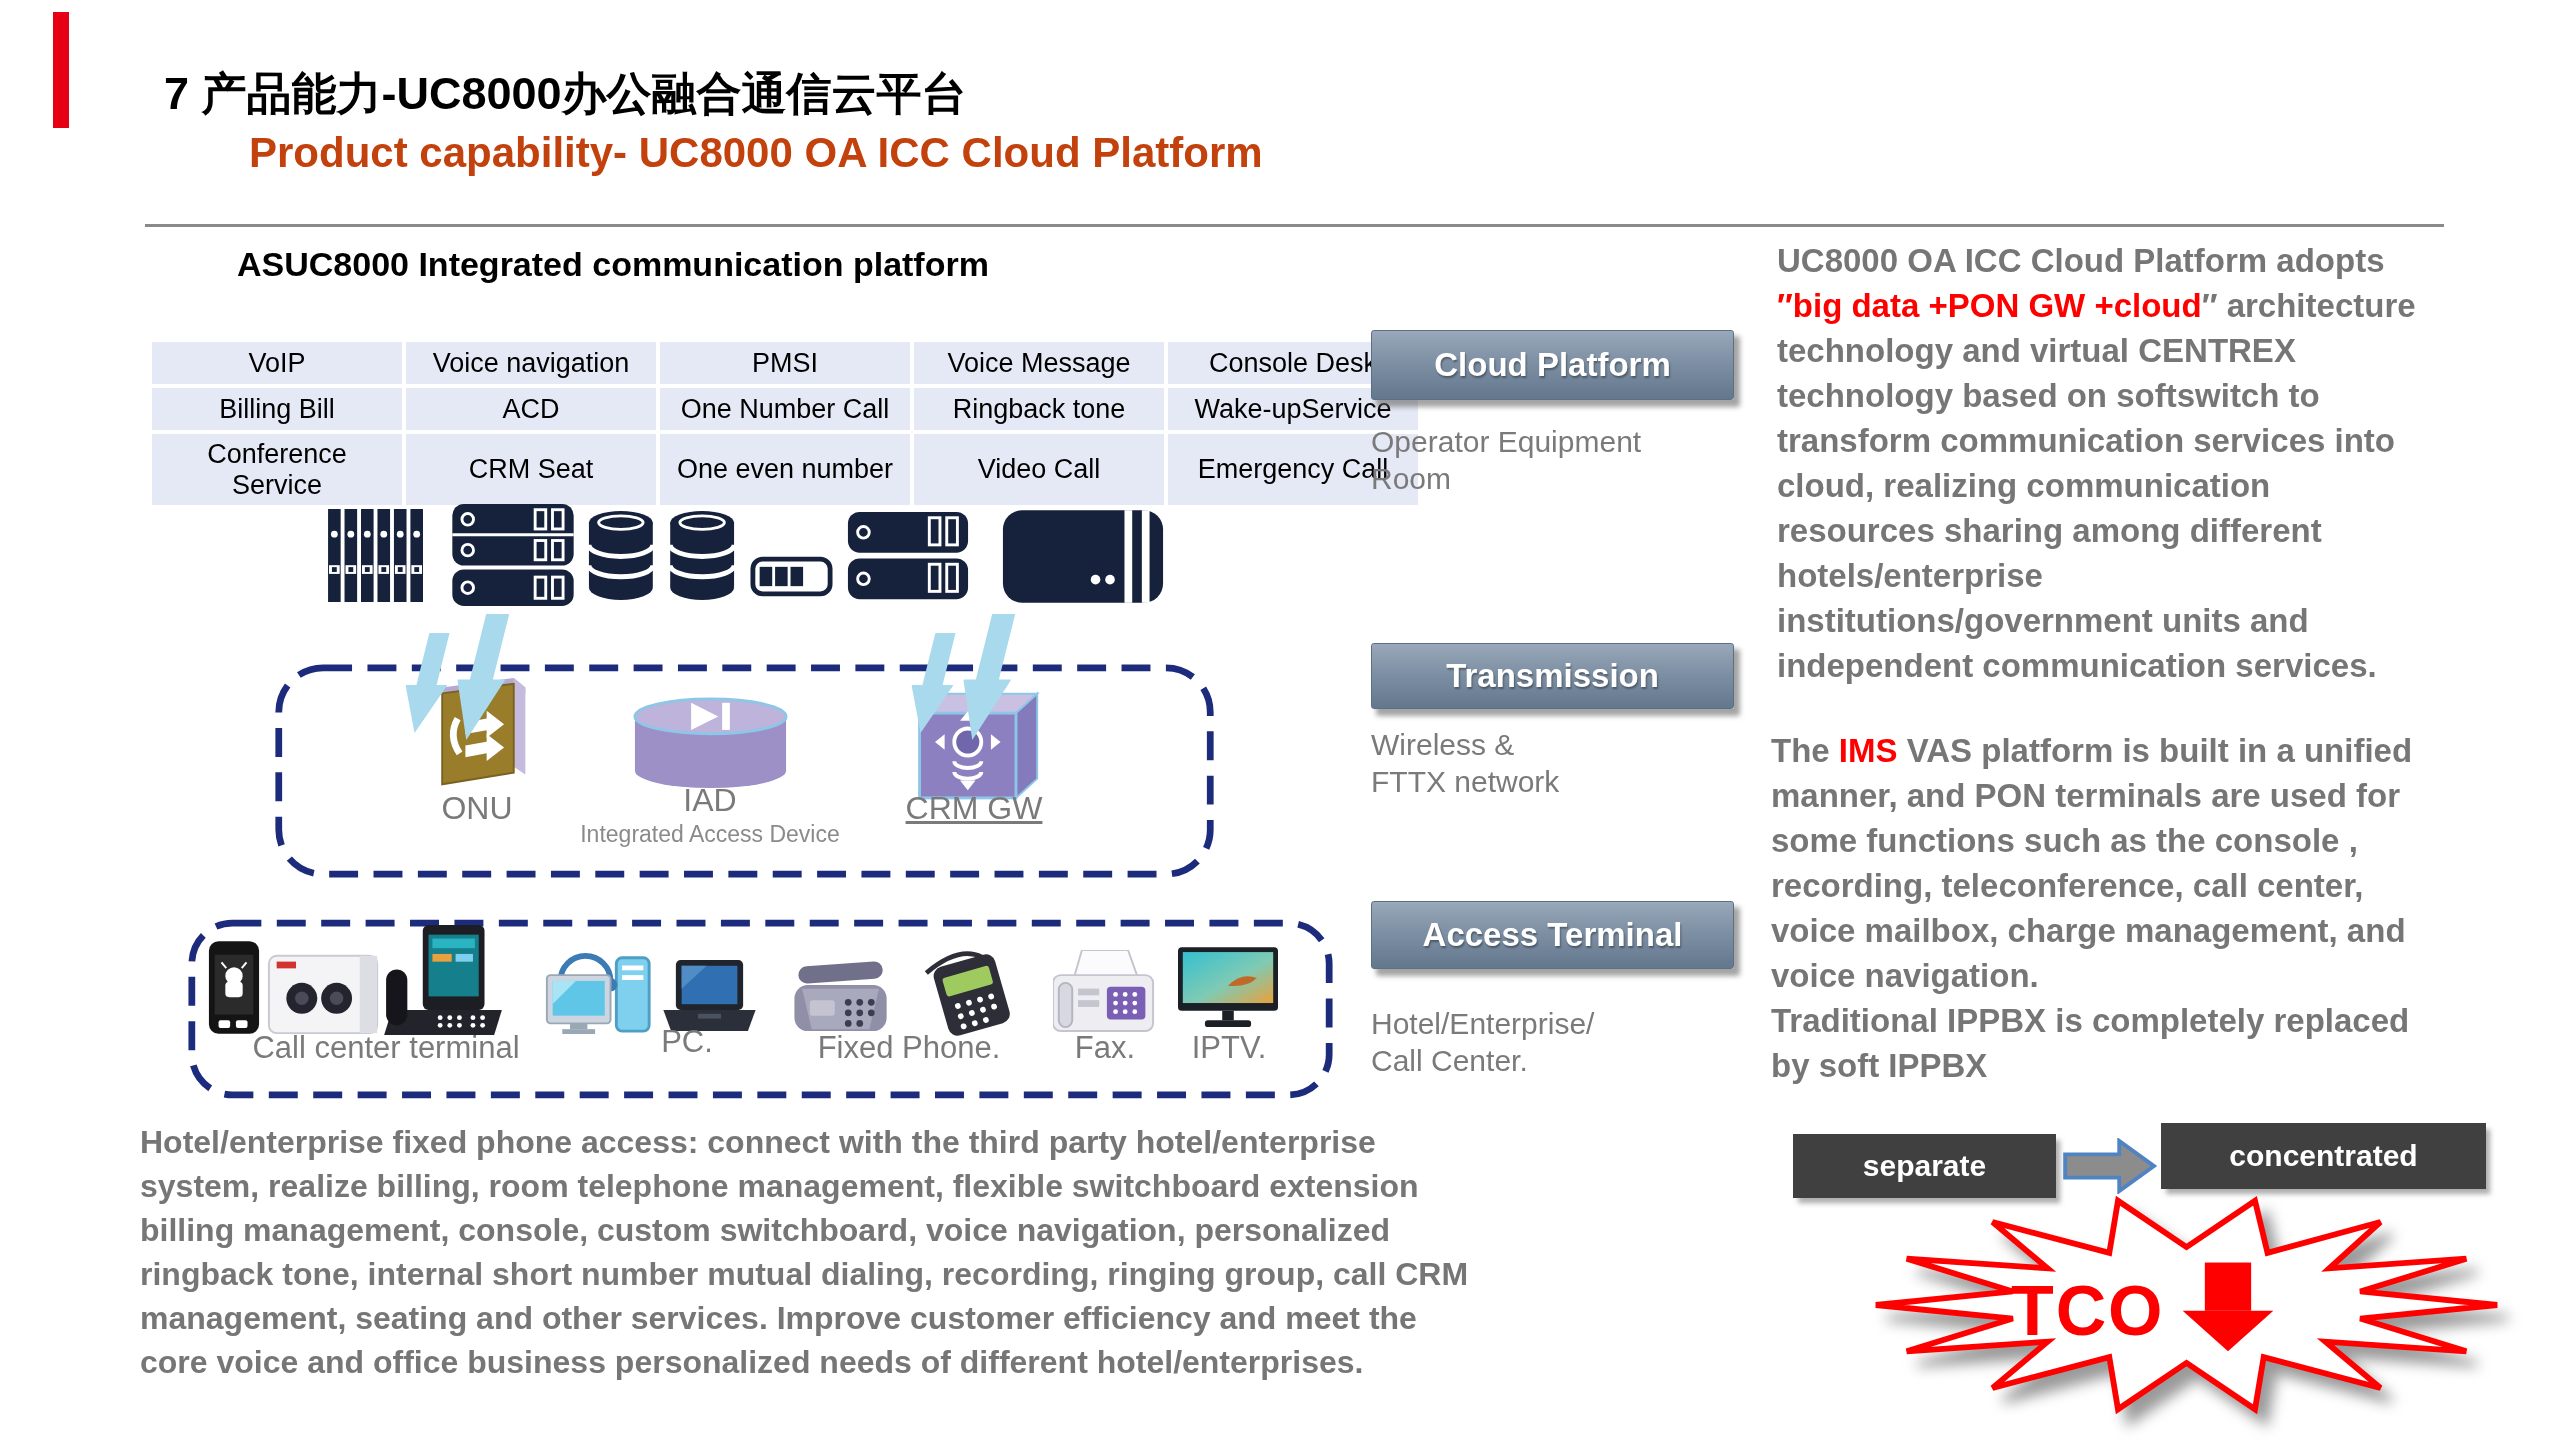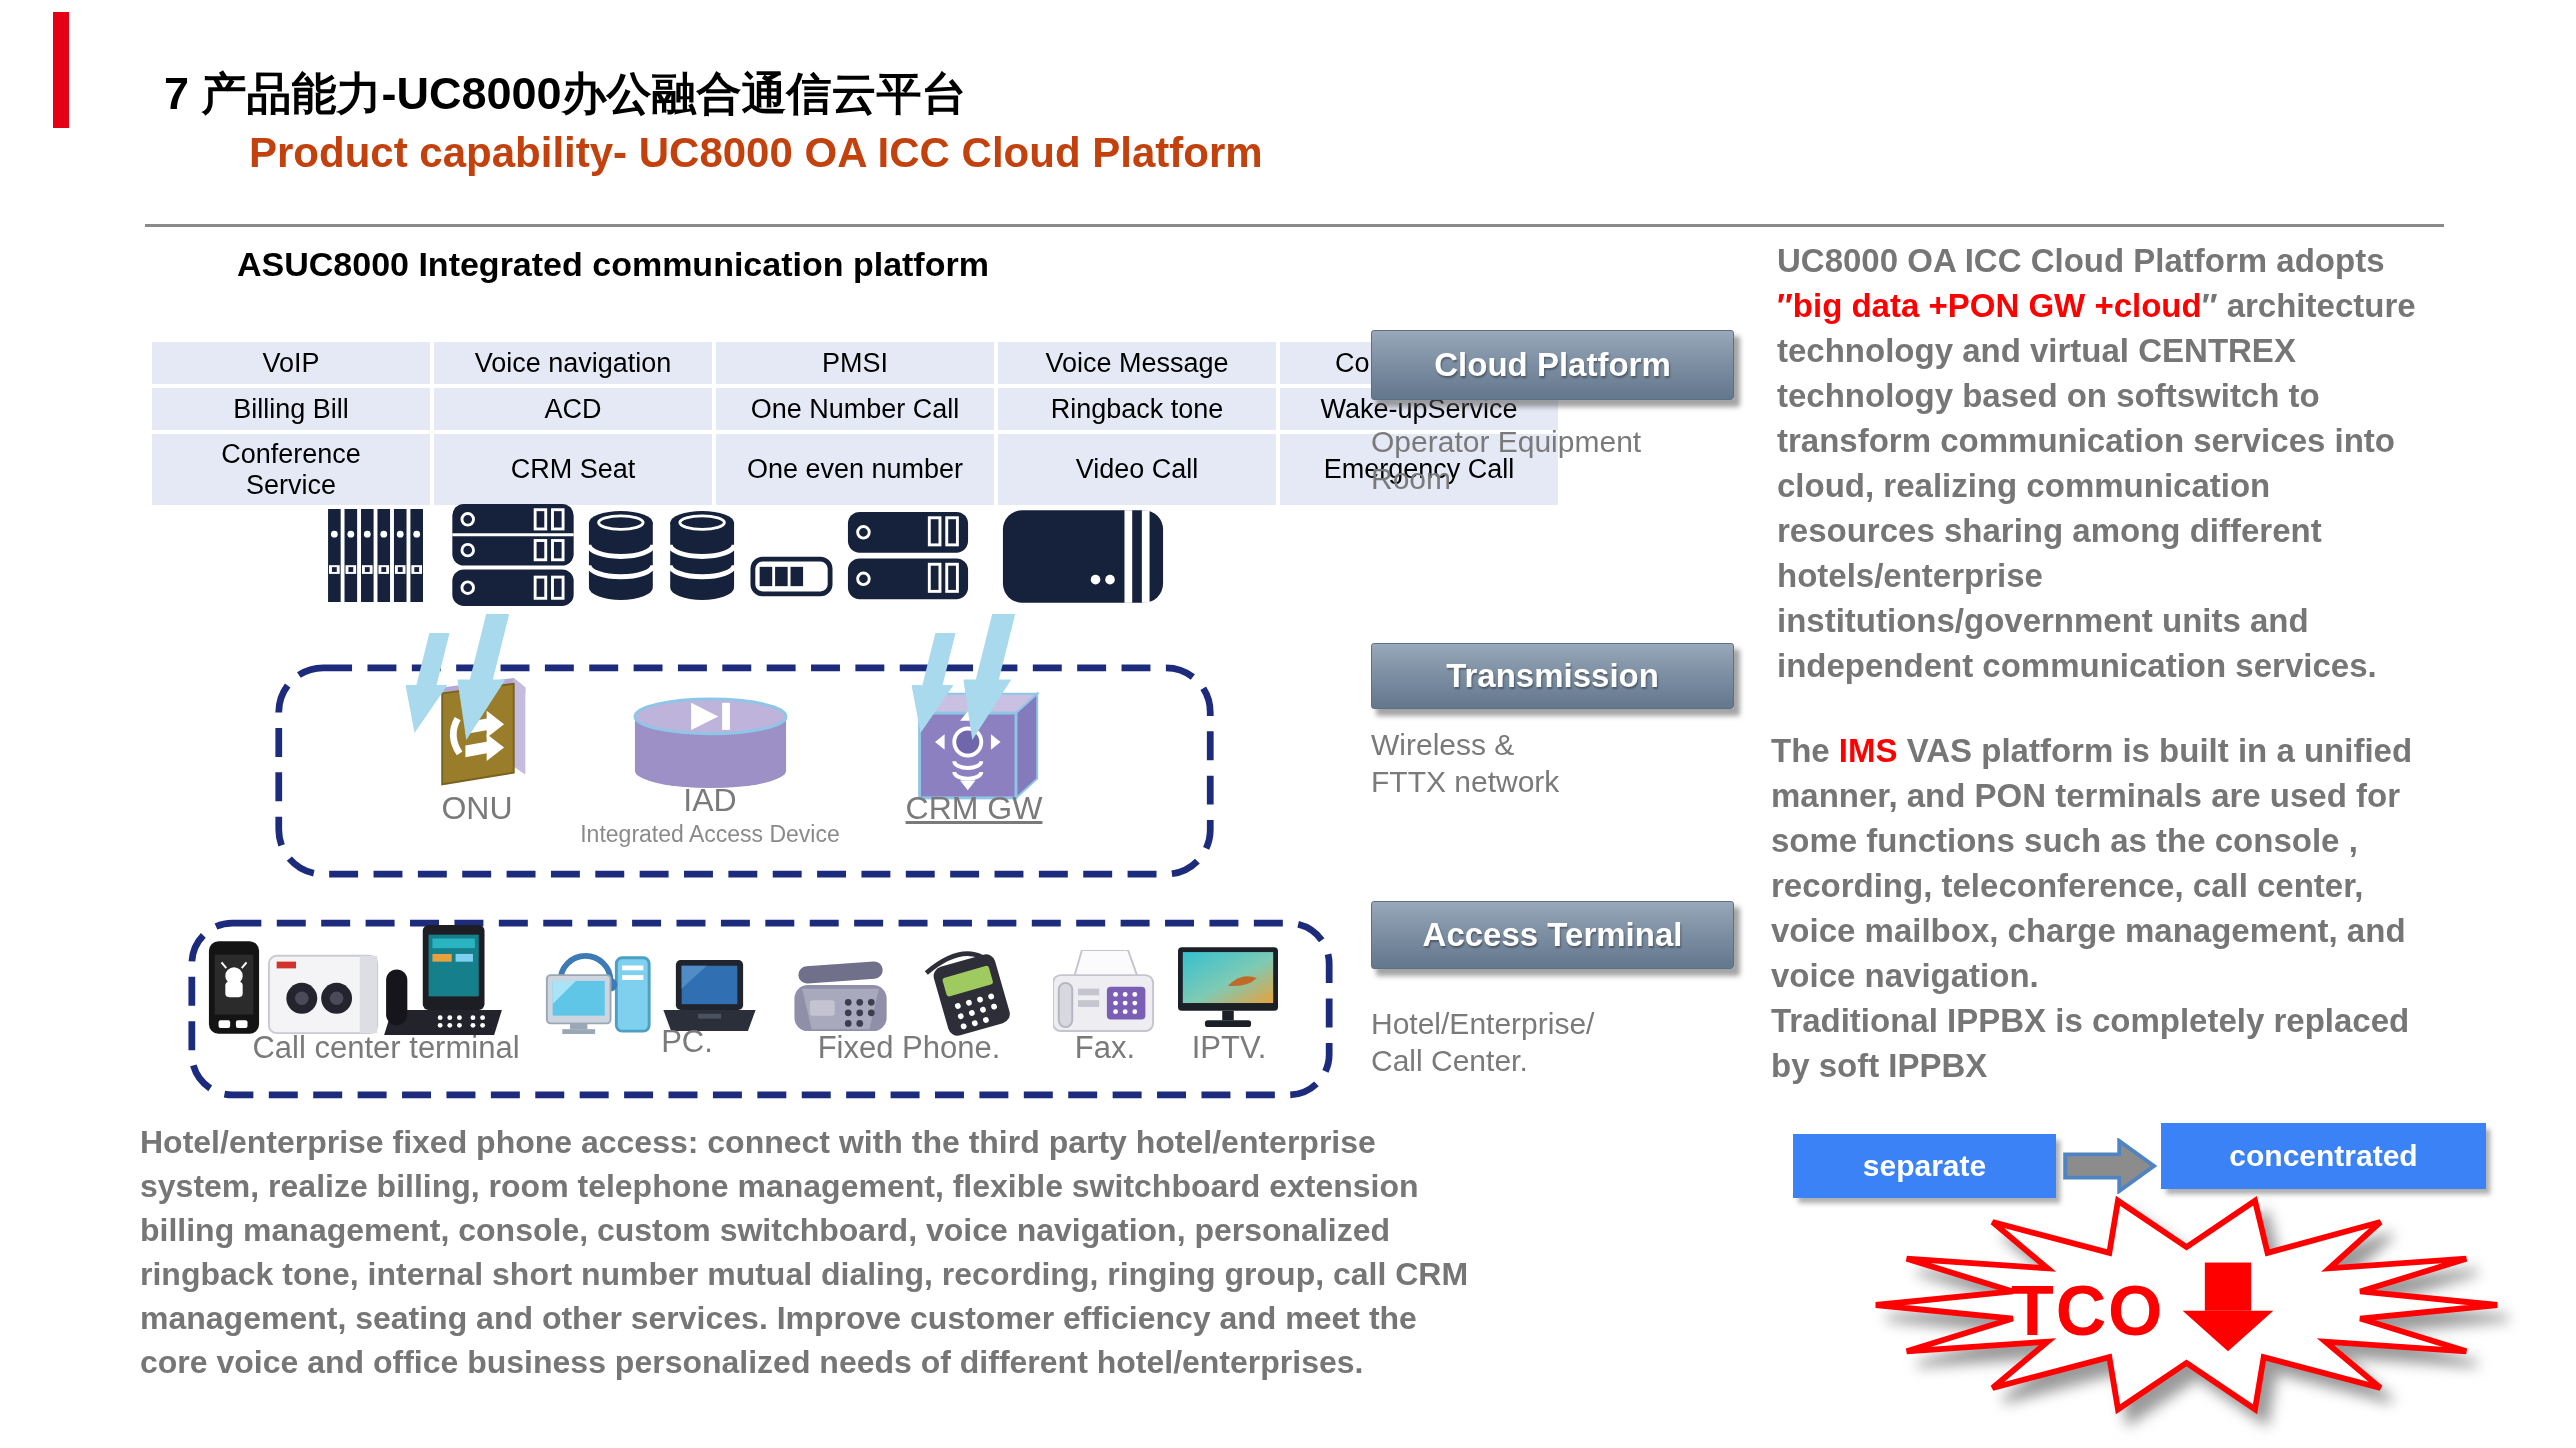--- a/index.html
+++ b/index.html
@@ -6,36 +6,36 @@
   .slide{position:relative;width:2576px;height:1449px;background:#ffffff;overflow:hidden;
          font-family:"Liberation Sans",sans-serif;}
   .abs{position:absolute;}
   .red-bar{left:53px;top:11.6px;width:15.5px;height:116px;background:#e60013;}
   .title-cn{left:164px;top:64px;margin:0;font-size:45px;font-weight:bold;color:#000;}
   .title-en{left:249px;top:129px;margin:0;font-size:42px;font-weight:bold;color:#c2410c;}
   .divider{left:145px;top:224px;width:2299px;height:2.9px;background:#8a8a8a;}
   .heading{left:237px;top:245px;font-size:34px;font-weight:bold;color:#000;}
   .feature-table{left:148px;top:338px;border-collapse:separate;border-spacing:4.8px;}
   .feature-table td{width:234px;background:#e5e9f5;text-align:center;vertical-align:middle;
-         font-size:27px;color:#000;padding:0 22px;}
+         font-size:27px;color:#000;padding:0 8px;}
   .feature-table tr:nth-child(1) td,.feature-table tr:nth-child(2) td{height:42px;}
   .feature-table tr:nth-child(3) td{height:71px;}
   .glabel{font-size:32px;color:#7a7a7a;text-align:center;transform:translateX(-50%);white-space:nowrap;}
   .gsub{font-size:23px;color:#8a8a8a;text-align:left;transform:translateX(-50%);white-space:nowrap;}
   .tlabel{font-size:31px;color:#7a7a7a;text-align:center;transform:translateX(-50%);white-space:nowrap;}
   .layer-btn{left:1371px;width:361px;display:flex;align-items:center;justify-content:center;
          background:linear-gradient(180deg,#99a8ba 0%,#7e90a4 45%,#63778d 100%);
          border:1px solid #5d6f82;border-radius:2.9px;box-shadow:5.8px 6.8px 5.8px rgba(90,90,90,.55);
          color:#fff;font-size:33px;font-weight:bold;text-shadow:1px 1.9px 1.9px rgba(0,0,0,.35);cursor:pointer;}
   .layer-cap{left:1371px;width:361px;text-align:left;font-size:30px;line-height:37px;
          color:#7a7a7a;white-space:pre-line;}
   .rpara{width:784px;font-size:33px;line-height:45px;font-weight:bold;color:#767676;}
   .rpara .red{color:#ff0000;}
   .bpara{left:140px;top:1120px;width:1623px;font-size:32px;line-height:44px;font-weight:bold;color:#767676;}
-  .cmp-btn{display:flex;align-items:center;justify-content:center;background:#3b82f6;
+  .cmp-btn{display:flex;align-items:center;justify-content:center;background:#404040;
          box-shadow:4.8px 5.8px 4.8px rgba(140,140,140,.7);color:#fff;font-size:30px;font-weight:bold;cursor:pointer;}
   .tco-text{left:2011px;top:1271px;font-size:70px;font-weight:bold;color:#ff0000;letter-spacing:1.9px;}
   .blue-arrow{background:#a8d9ec;transform:skewX(-14deg);
          clip-path:polygon(26% 0,74% 0,74% 52%,100% 52%,50% 100%,0 52%,26% 52%);}
   .star-svg{filter:drop-shadow(11.6px 13.5px 6.8px rgba(120,120,120,.75));}
 </style>
 </head>
 <body>
 
 <div class="slide">

